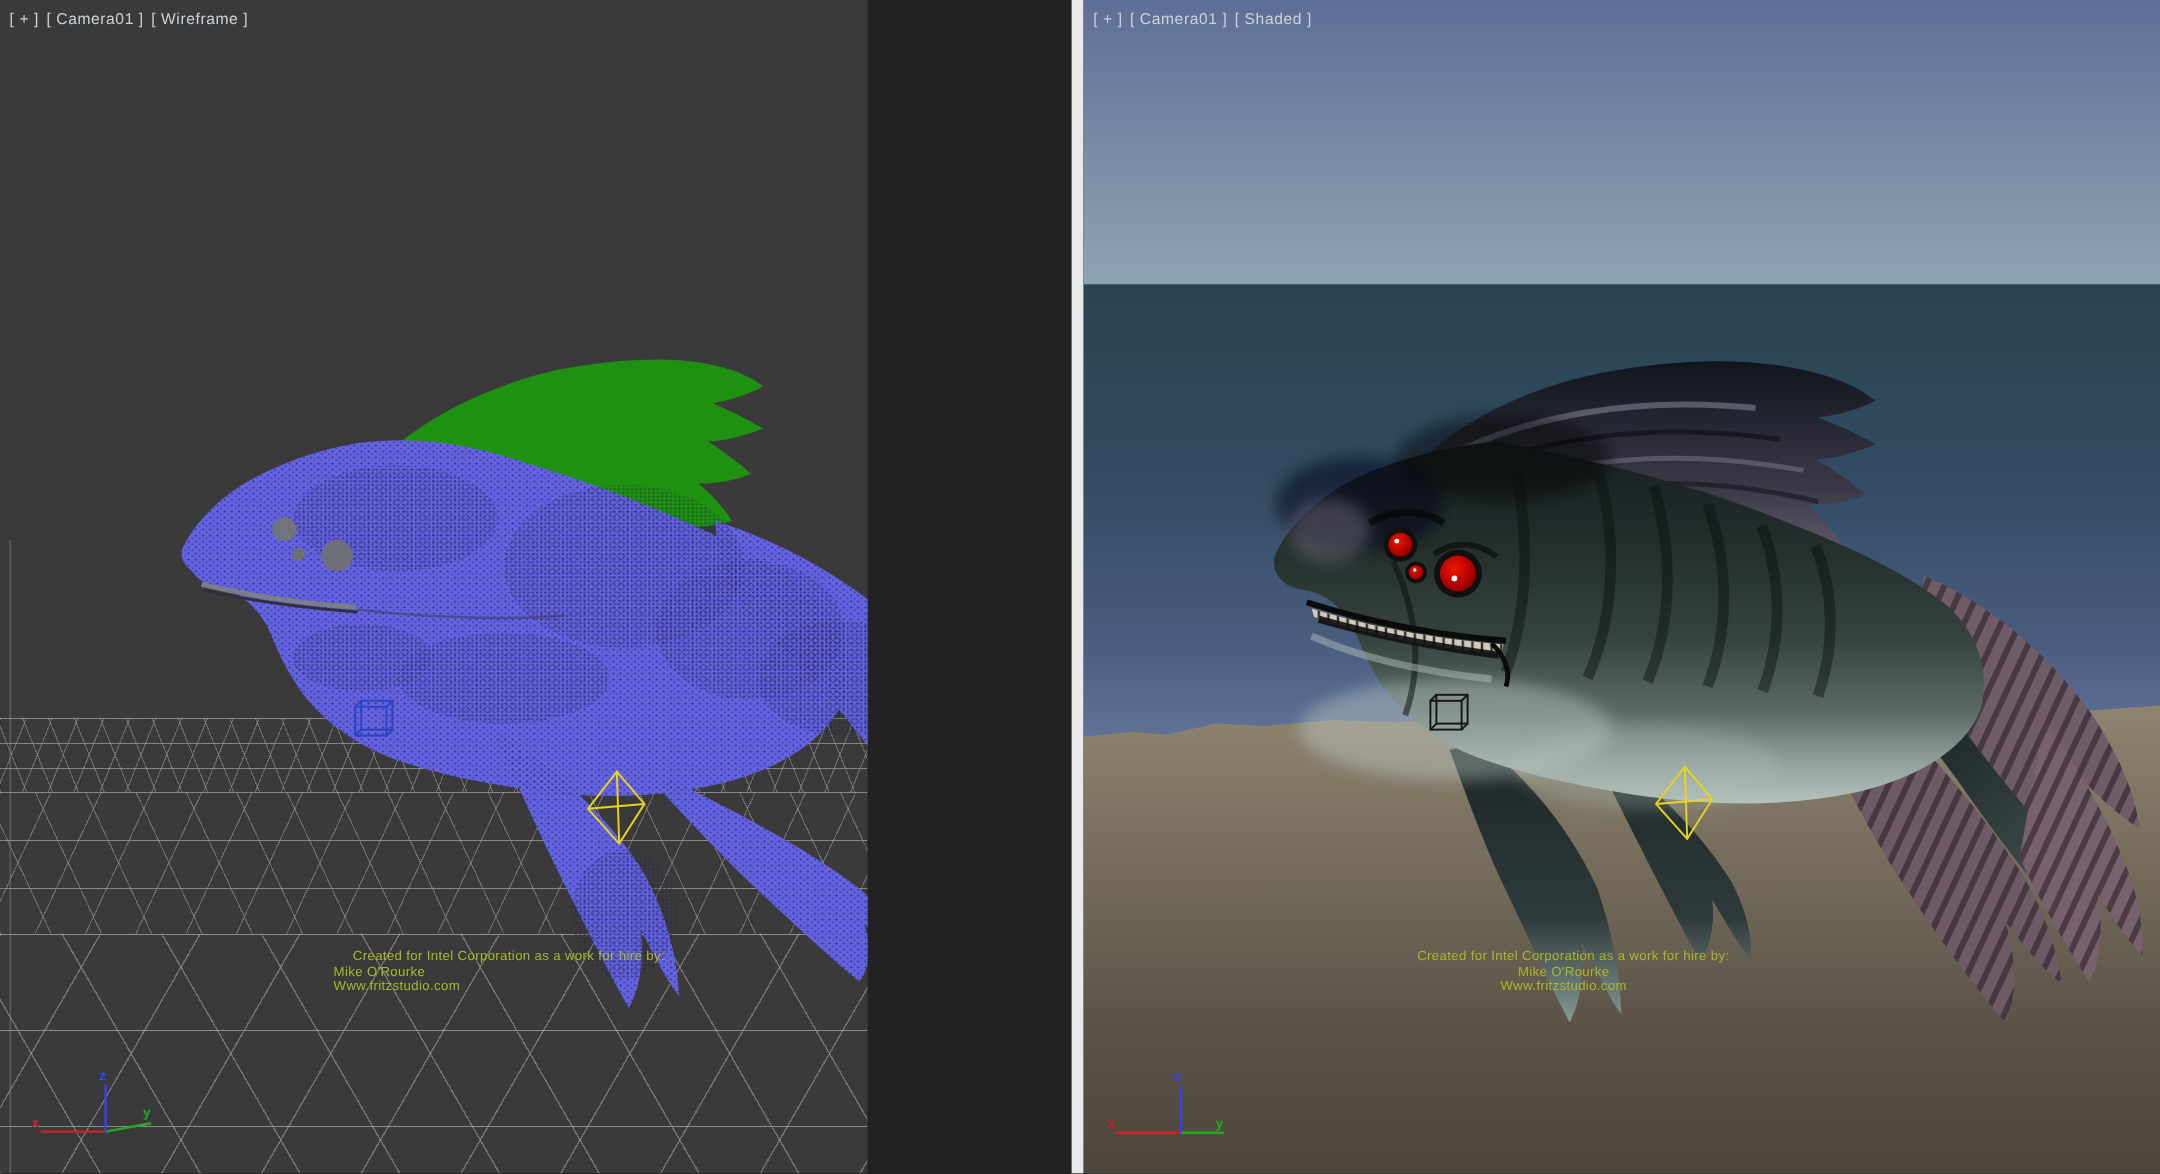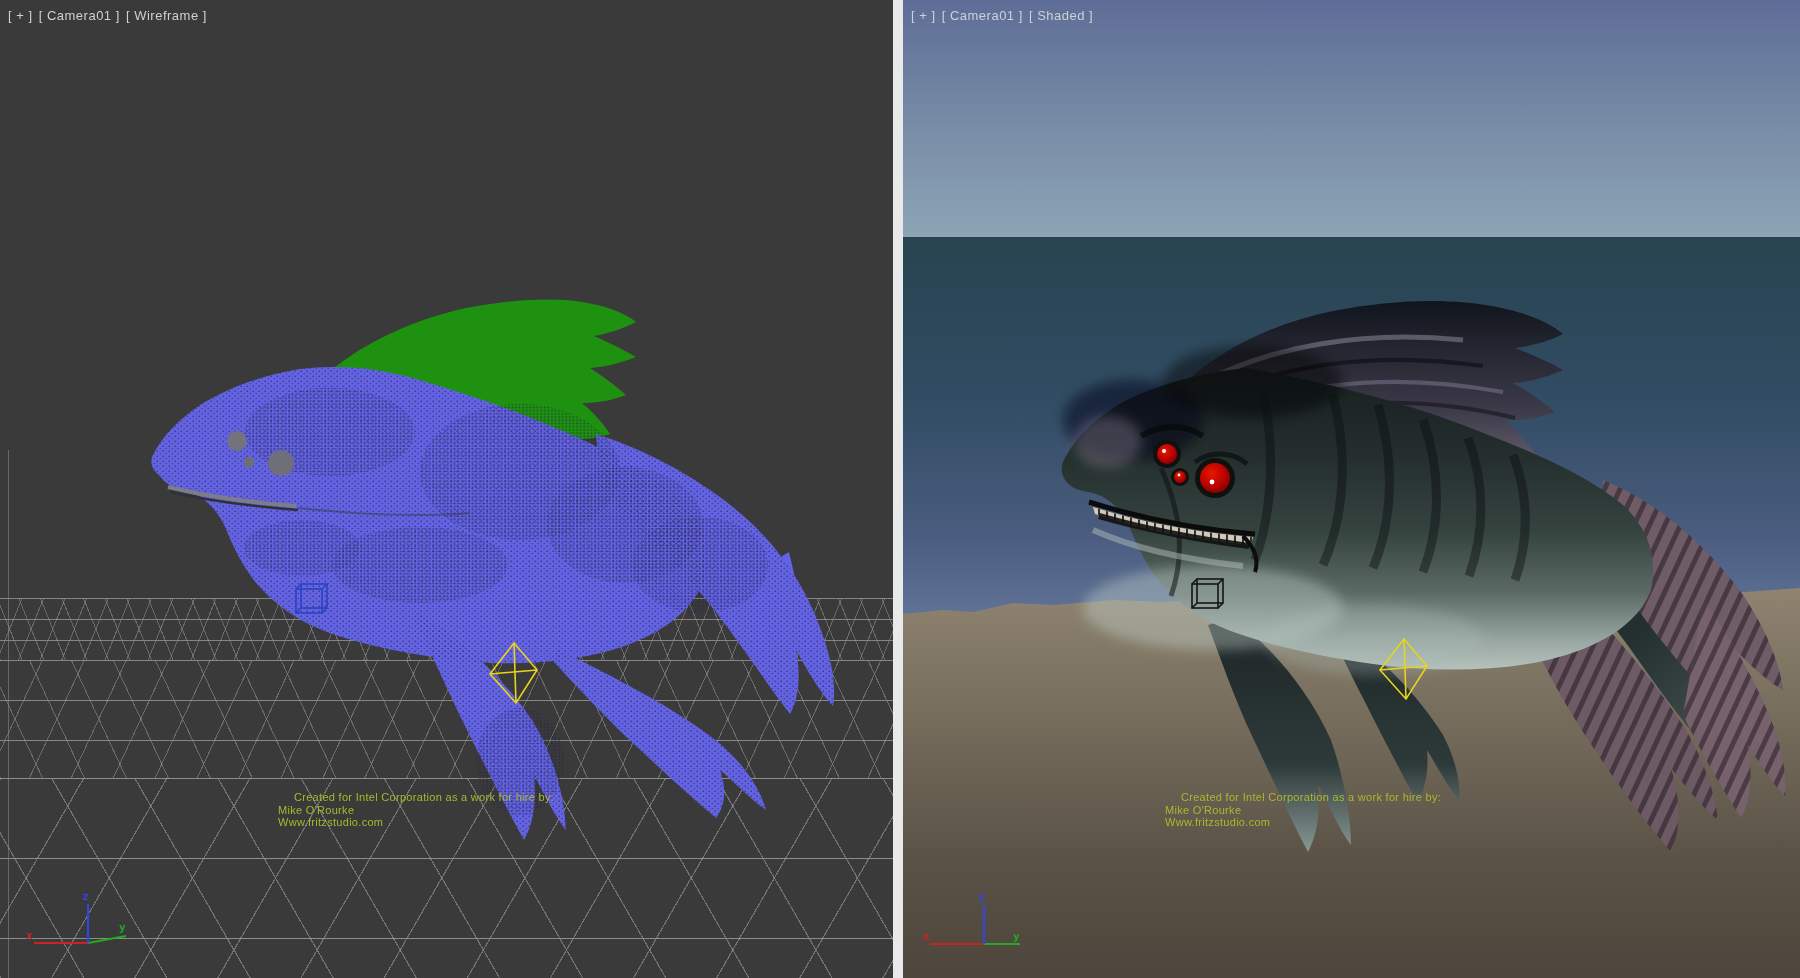--- a/index.html
+++ b/index.html
@@ -1,21 +1,21 @@
 <!DOCTYPE html>
 <html><head>
 <meta charset="utf-8">
 <style>
   html,body{margin:0;padding:0;background:#222;}
   #stage{position:relative;width:1800px;height:978px;overflow:hidden;
          font-family:"Liberation Sans",sans-serif;}
   .viewport{position:absolute;top:0;height:978px;overflow:hidden;}
-  #vp-left{left:0;width:893px;background:#3a3a3b;}
+  #vp-left{left:0;width:723px;background:#3a3a3b;}
   #vp-divider{position:absolute;top:0;left:893px;width:10px;height:978px;background:#e9e9e9;cursor:col-resize;}
-  #vp-right{left:903px;width:897px;background:#5e6d97;}
+  #vp-right{left:903px;width:897px;background:#5e6d97;text-align:center;}
   .vp-label{position:absolute;top:8px;left:8px;z-index:30;font-size:13px;letter-spacing:.5px;
             color:#ccd2d6;white-space:nowrap;user-select:none;}
   .vp-label span{margin-right:2px;cursor:pointer;}
   .credit{position:absolute;z-index:25;font-size:11px;font-weight:400;line-height:12.5px;
           color:#a9b92c;letter-spacing:.3px;white-space:nowrap;}
   #credit-left{left:278px;top:791px;}
   #credit-right{left:262px;top:791px;}
   .credit .l1{padding-left:16px;}
   
   .band{position:absolute;left:0;right:0;z-index:1;}

